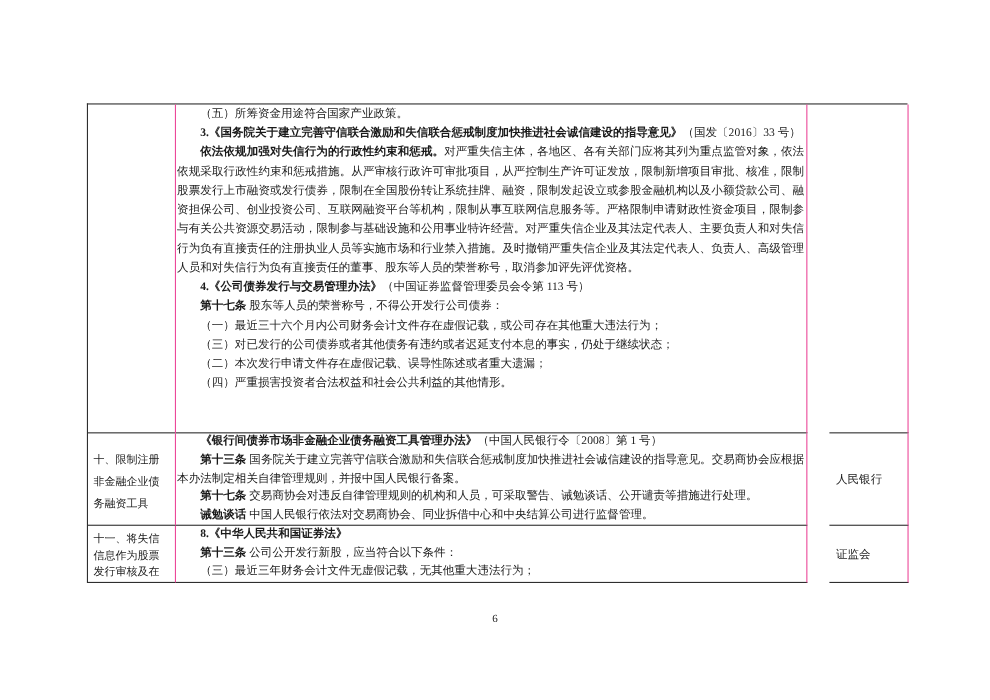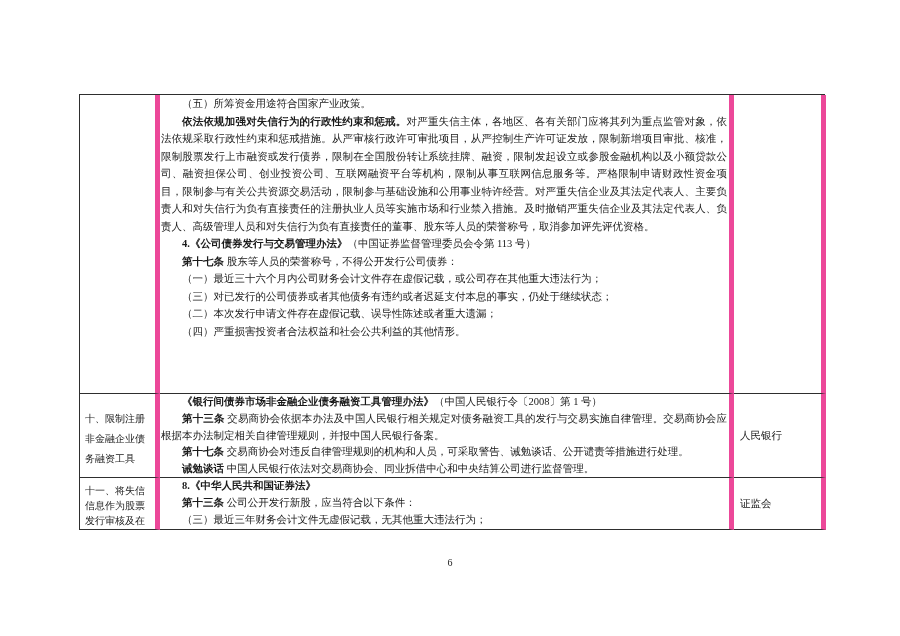--- a/index.html
+++ b/index.html
@@ -18,21 +18,21 @@
     top: 94px;
     width: 746px;
     display: grid;
     grid-template-columns: 80px 574px 92px;
     grid-template-rows: 299px 84px 52px;
     border-top: 1px solid #2e2e2e;
     border-left: 1px solid #2e2e2e;
     box-sizing: border-box;
   }
   .cell {
-    border-right: 5px solid #ec4899;
+    border-right: 1px solid #ec4899;
     border-bottom: 1px solid #2e2e2e;
     box-sizing: border-box;
     overflow: hidden;
   }
   .col-cat {
     font-size: 10px;
     padding: 0 5px;
     letter-spacing: 0;
   }
   .r2.col-cat { padding-top: 15px; line-height: 20px; }
@@ -42,20 +42,21 @@
     font-size: 10.5px;
     text-align: justify;
   }
   .r1.col-content { line-height: 17.5px; }
   .r2.col-content, .r3.col-content { line-height: 16.8px; }
   .col-auth {
     display: flex;
     align-items: center;
     font-size: 10.5px;
     padding-left: 6px;
+    margin-left: 20px;
   }
   .para { margin: 0; }
   .para.indent { text-indent: 21px; }
   .para b { font-weight: bold; }
   .page-number {
     position: absolute;
     left: 0;
     right: 0;
     top: 557px;
     text-align: center;
@@ -65,34 +66,35 @@
 </style>
 </head>
 <body>
 
 <div class="page">
   <div class="doc-table">
 
     <div class="cell col-cat r1"></div>
     <div class="cell col-content r1">
         <p class="para indent"><span>（五）所筹资金用途符合国家产业政策。</span></p>
+        <p class="para indent"><b>3.《国务院关于建立完善守信联合激励和失信联合惩戒制度加快推进社会诚信建设的指导意见》</b><span>（国发〔2016〕33 号）</span></p>
         <p class="para indent"><b>依法依规加强对失信行为的行政性约束和惩戒。</b><span>对严重失信主体，各地区、各有关部门应将其列为重点监管对象，依法依规采取行政性约束和惩戒措施。从严审核行政许可审批项目，从严控制生产许可证发放，限制新增项目审批、核准，限制股票发行上市融资或发行债券，限制在全国股份转让系统挂牌、融资，限制发起设立或参股金融机构以及小额贷款公司、融资担保公司、创业投资公司、互联网融资平台等机构，限制从事互联网信息服务等。严格限制申请财政性资金项目，限制参与有关公共资源交易活动，限制参与基础设施和公用事业特许经营。对严重失信企业及其法定代表人、主要负责人和对失信行为负有直接责任的注册执业人员等实施市场和行业禁入措施。及时撤销严重失信企业及其法定代表人、负责人、高级管理人员和对失信行为负有直接责任的董事、股东等人员的荣誉称号，取消参加评先评优资格。</span></p>
         <p class="para indent"><b>4.《公司债券发行与交易管理办法》</b><span>（中国证券监督管理委员会令第 113 号）</span></p>
         <p class="para indent"><b>第十七条</b><span> 股东等人员的荣誉称号，不得公开发行公司债券：</span></p>
         <p class="para indent"><span>（一）最近三十六个月内公司财务会计文件存在虚假记载，或公司存在其他重大违法行为；</span></p>
         <p class="para indent"><span>（三）对已发行的公司债券或者其他债务有违约或者迟延支付本息的事实，仍处于继续状态；</span></p>
         <p class="para indent"><span>（二）本次发行申请文件存在虚假记载、误导性陈述或者重大遗漏；</span></p>
         <p class="para indent"><span>（四）严重损害投资者合法权益和社会公共利益的其他情形。</span></p>
       </div>
     <div class="cell col-auth r1"></div>
 
     <div class="cell col-cat r2">十、限制注册非金融企业债务融资工具</div>
     <div class="cell col-content r2">
         <p class="para indent"><b>《银行间债券市场非金融企业债务融资工具管理办法》</b><span>（中国人民银行令〔2008〕第 1 号）</span></p>
-        <p class="para indent"><b>第十三条</b><span> 交易商协会依据本办法及中国人民银行相关规定对债务融资工具的发行与交易实施自律管理。交易商协会应根据本办法制定相关自律管理规则，并报中国人民银行备案。</span></p>
+        <p class="para indent"><b>第十三条</b><span> 国务院关于建立完善守信联合激励和失信联合惩戒制度加快推进社会诚信建设的指导意见。交易商协会应根据本办法制定相关自律管理规则，并报中国人民银行备案。</span></p>
         <p class="para indent"><b>第十七条</b><span> 交易商协会对违反自律管理规则的机构和人员，可采取警告、诫勉谈话、公开谴责等措施进行处理。</span></p>
         <p class="para indent"><b>诫勉谈话</b><span> 中国人民银行依法对交易商协会、同业拆借中心和中央结算公司进行监督管理。</span></p>
       </div>
     <div class="cell col-auth r2">人民银行</div>
 
     <div class="cell col-cat r3">十一、将失信信息作为股票发行审核及在</div>
     <div class="cell col-content r3">
         <p class="para indent"><b>8.《中华人民共和国证券法》</b></p>
         <p class="para indent"><b>第十三条</b><span> 公司公开发行新股，应当符合以下条件：</span></p>
         <p class="para indent"><span>（三）最近三年财务会计文件无虚假记载，无其他重大违法行为；</span></p>

